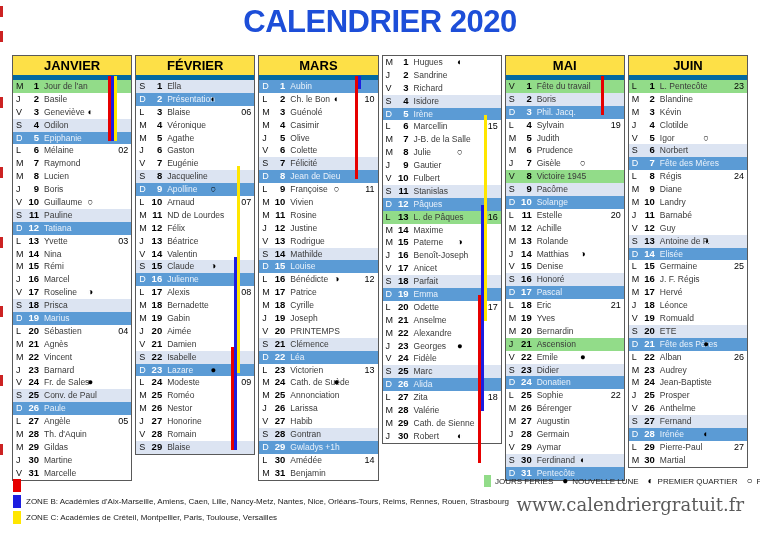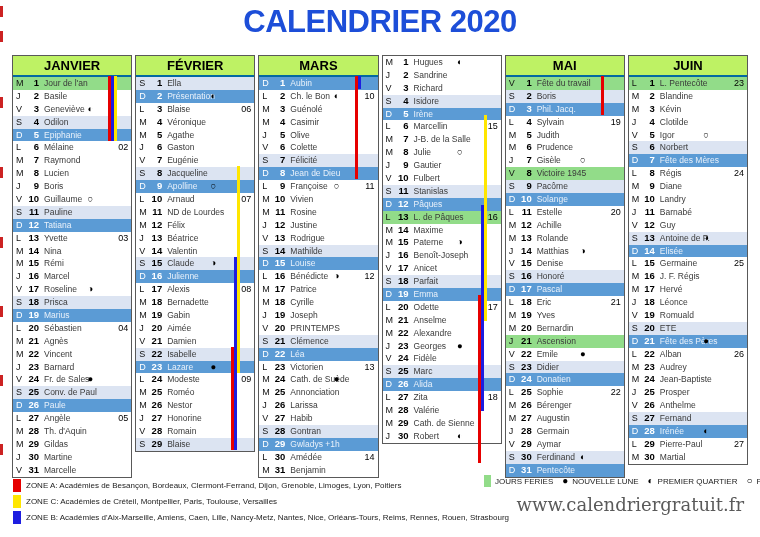--- a/index.html
+++ b/index.html
@@ -12,21 +12,21 @@
     font-size:31px;font-weight:800;letter-spacing:-0.5px;color:#1d4ed8;
   }
   .months-row{
     position:absolute;top:55px;left:12px;width:736px;
     display:flex;gap:3px;align-items:flex-start;
   }
   .month{
     flex:1;border:1px solid #595959;position:relative;background:#fff;
   }
   .month-header{
-    height:19px;line-height:19px;background:#bef264;border-bottom:2px solid #0369a1;
+    height:19px;line-height:19px;background:#fde047;border-bottom:5px solid #0369a1;
     text-align:center;font-weight:bold;font-size:13px;color:#000;
   }
   .day-row{position:relative;height:12.9px;background:#fff;}
   .day-row.sat{background:#dce4f2;}
   .day-row.sun{background:#5b9bd5;}
   .day-row.ferie{background:#92dc89;}
   .dl{position:absolute;left:3px;top:0;width:9px;font-size:9px;line-height:12.9px;color:#111;}
   .dn{position:absolute;left:11px;top:0;width:15px;text-align:right;font-weight:bold;font-size:9.5px;line-height:12.9px;color:#000;}
   .dname{position:absolute;left:31px;top:0;font-size:8.5px;line-height:12.9px;color:#3a3a3a;white-space:nowrap;}
   .sun .dl,.sun .dn{color:#fff;}
@@ -1049,29 +1049,28 @@
         <span class="dl">M</span>
         <span class="dn">30</span>
         <span class="dname">Martial</span>
       </div>
     </div>
   </div>
 
 <div class="zones-legend">
   <div class="zone-line">
     <span class="zone-chip A"></span>
-    <span class="zone-text">ZONE A: Académies de Besançon, Bordeaux, Clermont-Ferrand, Dijon, Grenoble, Limoges, Lyon, Poitiers</span>
+  </div>
+  <div class="zone-line">
+    <span class="zone-chip B"></span>
+    <span class="zone-text">ZONE B: Académies d'Aix-Marseille, Amiens, Caen, Lille, Nancy-Metz, Nantes, Nice, Orléans-Tours, Reims, Rennes, Rouen, Strasbourg</span>
   </div>
   <div class="zone-line">
     <span class="zone-chip C"></span>
     <span class="zone-text">ZONE C: Académies de Créteil, Montpellier, Paris, Toulouse, Versailles</span>
-  </div>
-  <div class="zone-line">
-    <span class="zone-chip B"></span>
-    <span class="zone-text">ZONE B: Académies d'Aix-Marseille, Amiens, Caen, Lille, Nancy-Metz, Nantes, Nice, Orléans-Tours, Reims, Rennes, Rouen, Strasbourg</span>
   </div>
 </div>
 
 <div class="markers-legend">
   <span class="marker">
     <span class="ferie-chip"></span>
     <span class="marker-label">JOURS FERIES</span>
   </span>
   <span class="marker">
     <span class="mglyph">●</span>

